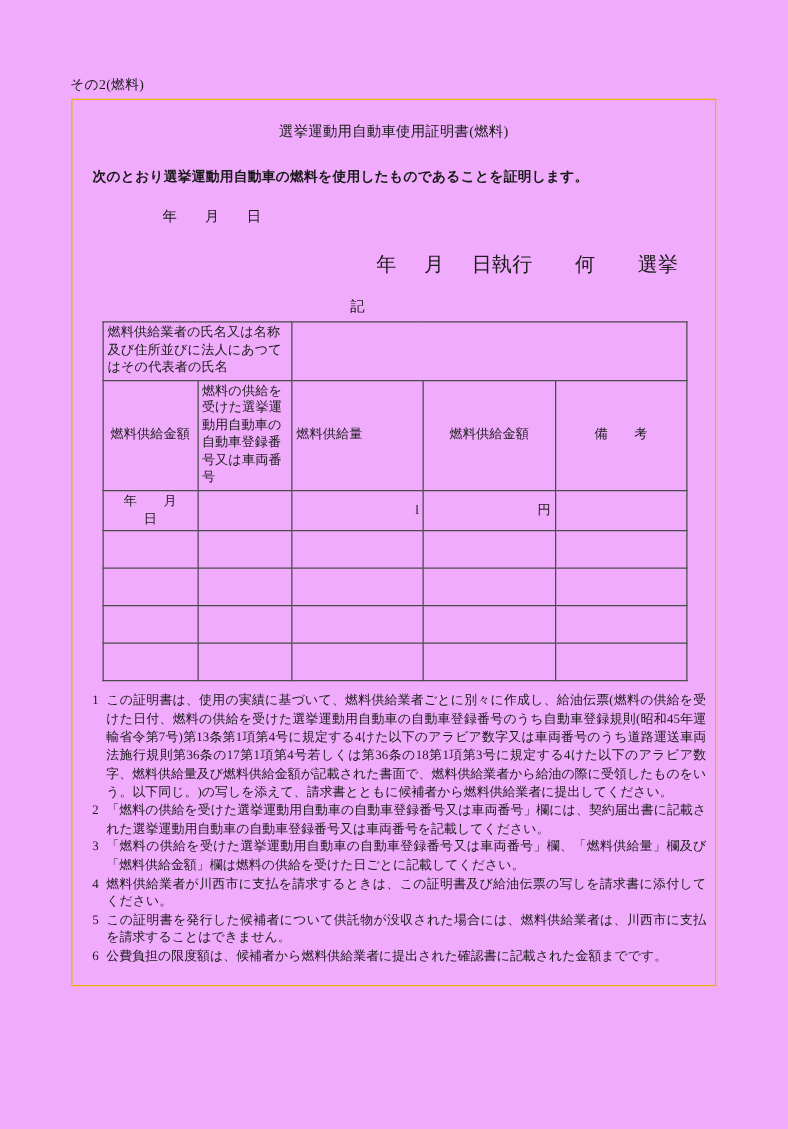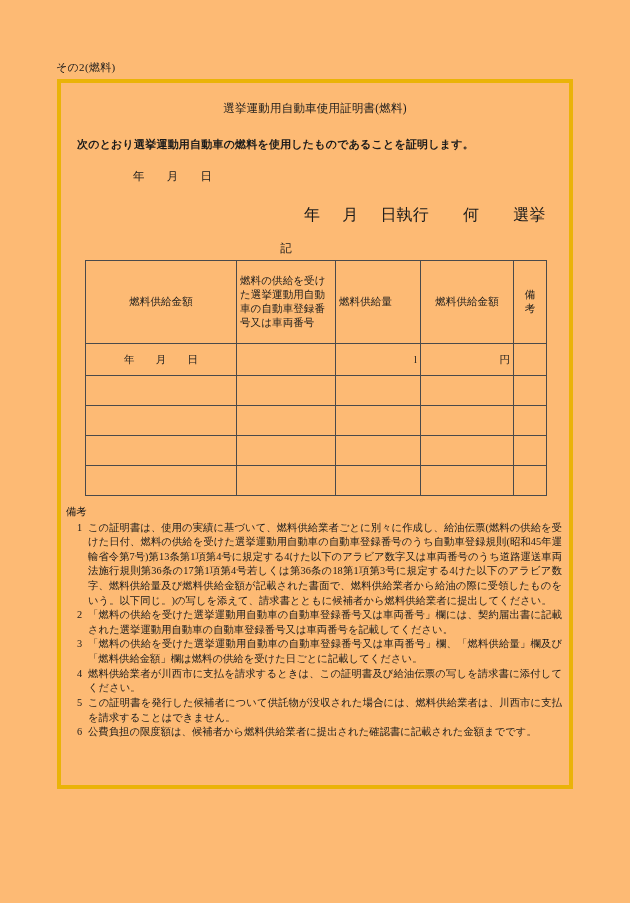--- a/index.html
+++ b/index.html
@@ -13,41 +13,41 @@
     font-family: "Liberation Serif", "DejaVu Serif", serif;
     color: #1a1a1a;
     -webkit-font-smoothing: antialiased;
   }
 
   #page {
     position: relative;
     width: 630px;
     height: 903px;
     overflow: hidden;
-    background: #fdba74;
+    background: #f0abfc;
   }
 
   
   .form-tag {
     position: absolute;
     left: 56px;
     top: 60px;
     font-size: 11px;
     letter-spacing: .3px;
     white-space: nowrap;
   }
 
   
   .frame {
     position: absolute;
     left: 57px;
     top: 79px;
     width: 516px;
     height: 710px;
-    border: 4px solid #eab308;
+    border: 1px solid #eab308;
     box-sizing: border-box;
   }
 
   .cert-title {
     margin-top: 18px;
     text-align: center;
     font-size: 11.5px;
     letter-spacing: .2px;
   }
 
@@ -177,20 +177,24 @@
     <div class="exec-line">
       <span>年</span><span class="sp"></span><span>月</span><span class="sp"></span><span>日執行</span><span class="sp-l"></span><span>何</span><span class="sp-l"></span><span>選挙</span>
     </div>
 
 
     <div class="ki">記</div>
 
     <div class="tbl-wrap">
       <table class="form-table">
         <tbody>
+            <tr>
+          <td class="lbl-supplier" colspan="2">燃料供給業者の氏名又は名称及び住所並びに法人にあつてはその代表者の氏名</td>
+          <td class="supplier-val" colspan="3"></td>
+        </tr>
         <tr class="hdr2">
           <td class="h-date">燃料供給金額</td>
           <td class="h-regno">燃料の供給を受けた選挙運動用自動車の自動車登録番号又は車両番号</td>
           <td class="h-qty">燃料供給量</td>
           <td class="h-amount">燃料供給金額</td>
           <td class="h-remark">備　　考</td>
         </tr>
         <tr>
           <td class="r-date">年　　月　　日</td>
           <td></td>
@@ -224,21 +228,20 @@
           <td></td>
           <td></td>
           <td></td>
           <td></td>
         </tr>
       </tbody>
         </table>
     </div>
 
     <div class="notes">
-      <div class="notes-head">備考</div>
 
       <div class="note-item">
         <div class="note-num">1</div>
         <div class="note-body">この証明書は、使用の実績に基づいて、燃料供給業者ごとに別々に作成し、給油伝票(燃料の供給を受けた日付、燃料の供給を受けた選挙運動用自動車の自動車登録番号のうち自動車登録規則(昭和45年運輸省令第7号)第13条第1項第4号に規定する4けた以下のアラビア数字又は車両番号のうち道路運送車両法施行規則第36条の17第1項第4号若しくは第36条の18第1項第3号に規定する4けた以下のアラビア数字、燃料供給量及び燃料供給金額が記載された書面で、燃料供給業者から給油の際に受領したものをいう。以下同じ。)の写しを添えて、請求書とともに候補者から燃料供給業者に提出してください。</div>
       </div>
       <div class="note-item">
         <div class="note-num">2</div>
         <div class="note-body">「燃料の供給を受けた選挙運動用自動車の自動車登録番号又は車両番号」欄には、契約届出書に記載された選挙運動用自動車の自動車登録番号又は車両番号を記載してください。</div>
       </div>
       <div class="note-item">

